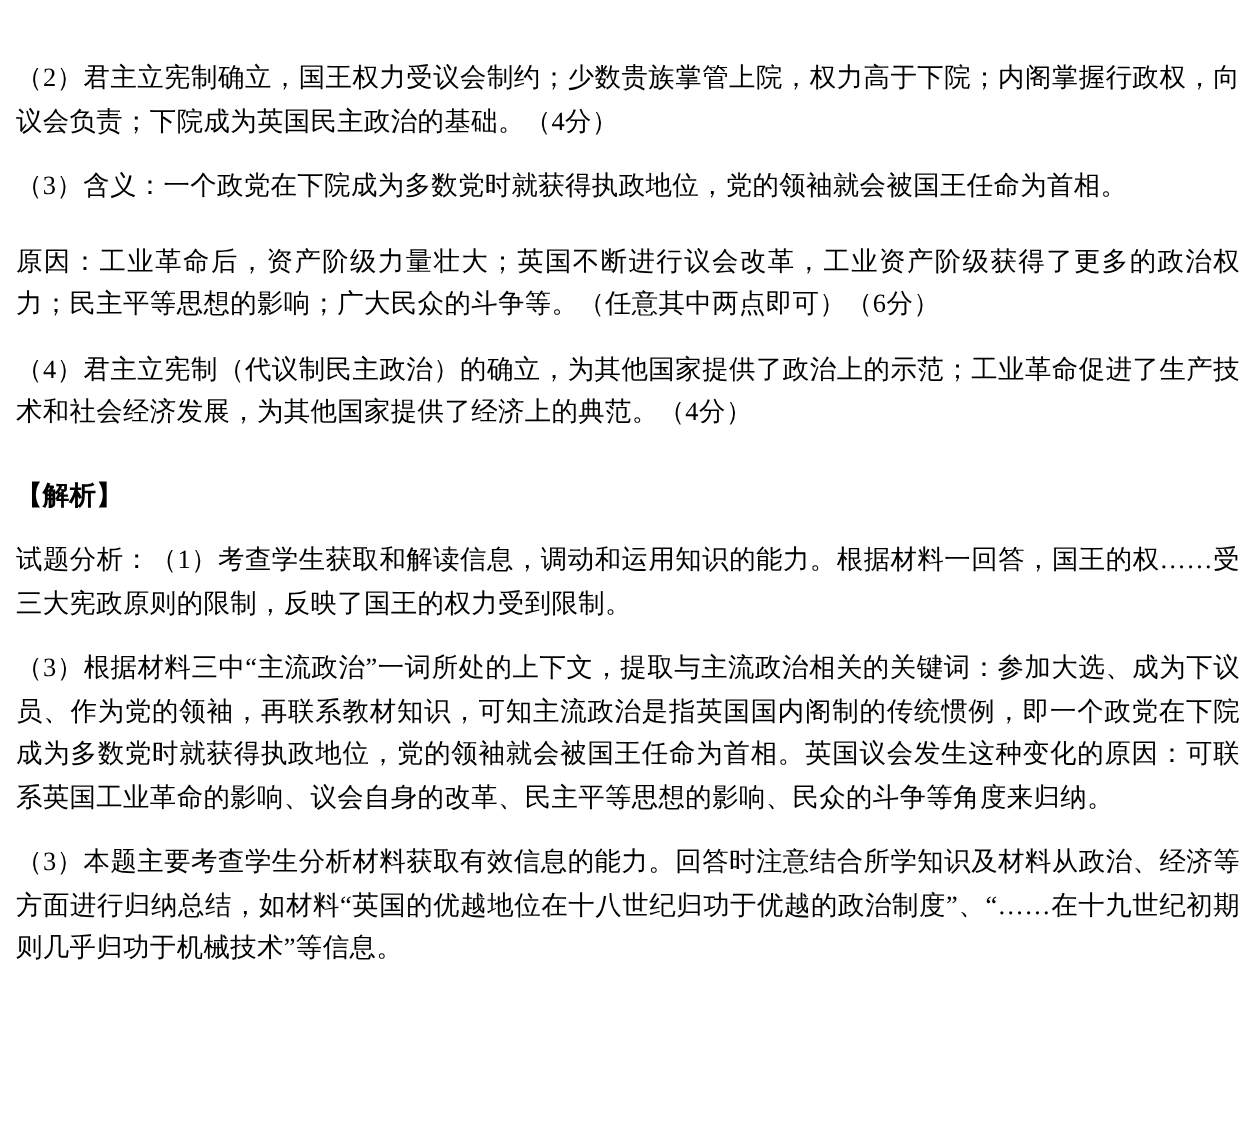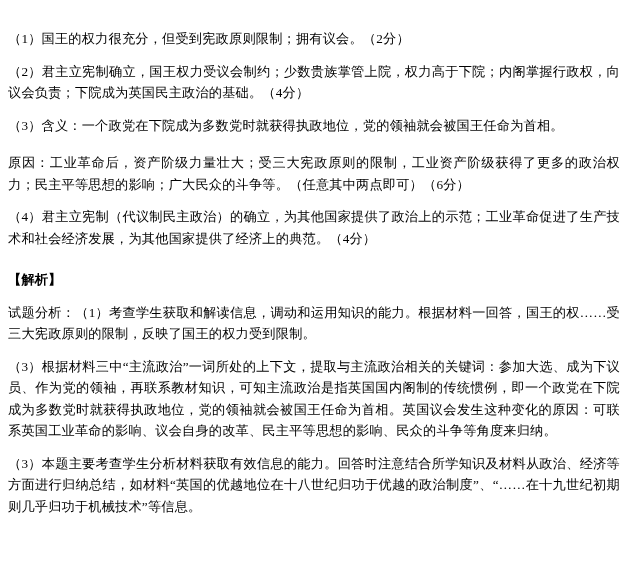--- a/index.html
+++ b/index.html
@@ -41,24 +41,23 @@
   }
   .block-analysis {
     margin-top: 11px;
   }
 </style>
 </head>
 <body>
 
 <div class="page">
 
-  <div class="para">（1）国王的权力很充分，但受到宪政原则限制；拥有议会。（2分）</div>
   <div class="para">（2）君主立宪制确立，国王权力受议会制约；少数贵族掌管上院，权力高于下院；内阁掌握行政权，向议会负责；下院成为英国民主政治的基础。（4分）</div>
   <div class="para tight">（3）含义：一个政党在下院成为多数党时就获得执政地位，党的领袖就会被国王任命为首相。</div>
-  <div class="para">原因：工业革命后，资产阶级力量壮大；受三大宪政原则的限制，工业资产阶级获得了更多的政治权力；民主平等思想的影响；广大民众的斗争等。（任意其中两点即可）（6分）</div>
+  <div class="para">原因：工业革命后，资产阶级力量壮大；英国不断进行议会改革，工业资产阶级获得了更多的政治权力；民主平等思想的影响；广大民众的斗争等。（任意其中两点即可）（6分）</div>
   <div class="para">（4）君主立宪制（代议制民主政治）的确立，为其他国家提供了政治上的示范；工业革命促进了生产技术和社会经济发展，为其他国家提供了经济上的典范。（4分）</div>
 
   <div class="section-head">【解析】</div>
 
   <div class="block-analysis">
     <div class="para">试题分析：（1）考查学生获取和解读信息，调动和运用知识的能力。根据材料一回答，国王的权……受三大宪政原则的限制，反映了国王的权力受到限制。</div>
     <div class="para">（3）根据材料三中“主流政治”一词所处的上下文，提取与主流政治相关的关键词：参加大选、成为下议员、作为党的领袖，再联系教材知识，可知主流政治是指英国国内阁制的传统惯例，即一个政党在下院成为多数党时就获得执政地位，党的领袖就会被国王任命为首相。英国议会发生这种变化的原因：可联系英国工业革命的影响、议会自身的改革、民主平等思想的影响、民众的斗争等角度来归纳。</div>
     <div class="para">（3）本题主要考查学生分析材料获取有效信息的能力。回答时注意结合所学知识及材料从政治、经济等方面进行归纳总结，如材料“英国的优越地位在十八世纪归功于优越的政治制度”、“……在十九世纪初期则几乎归功于机械技术”等信息。</div>
   </div>
 

